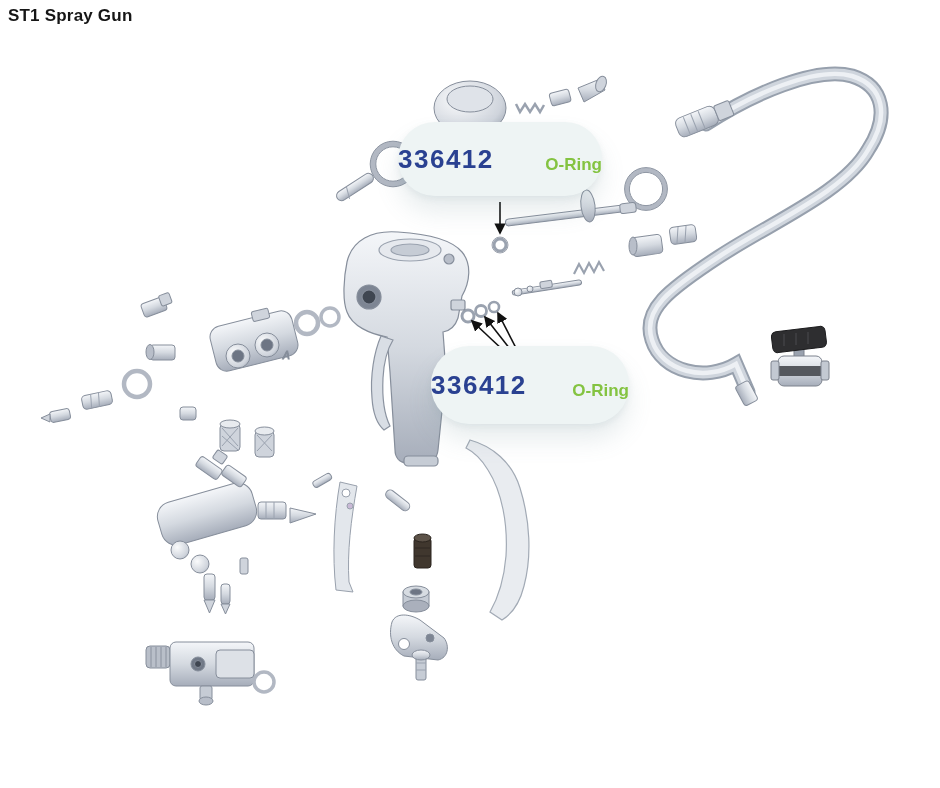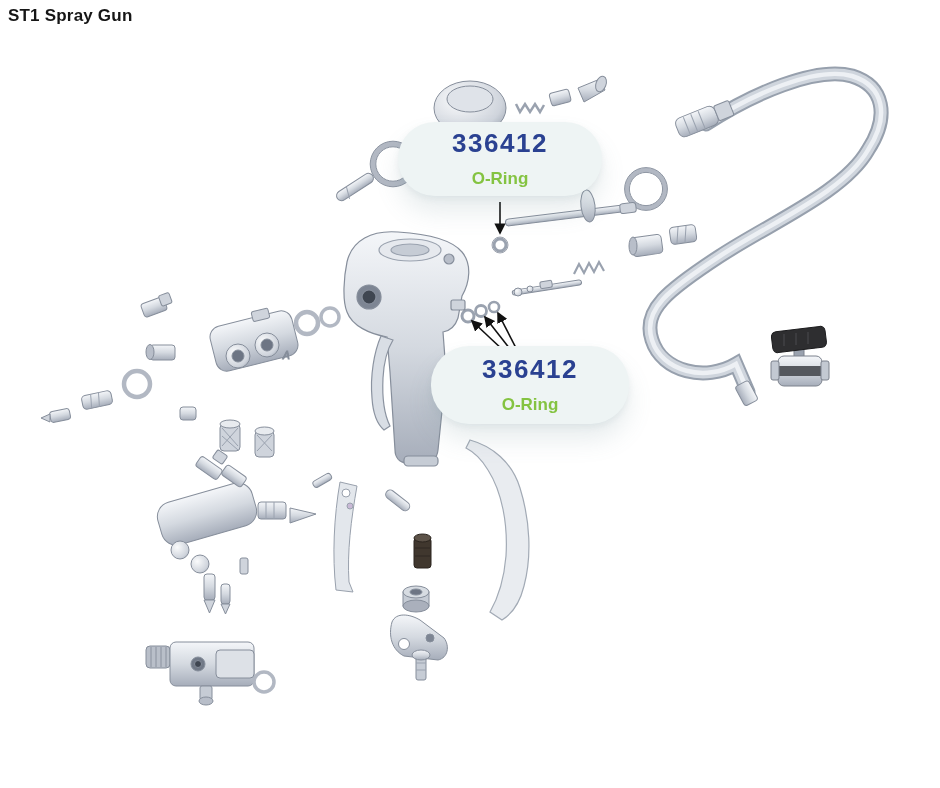--- a/index.html
+++ b/index.html
@@ -10,21 +10,21 @@
     overflow:hidden;
   }
   .stage { position:relative; width:940px; height:788px; background:#ffffff; }
   .page-title {
     position:absolute; left:8px; top:6px;
     font-size:17px; font-weight:700; color:#161616; letter-spacing:.2px;
   }
   svg.diagram { position:absolute; left:0; top:0; width:940px; height:788px; }
   .callout {
     position:absolute;
-    display:flex; flex-direction:column; align-items:center; justify-content:center;
+    display:flex; flex-direction:row; align-items:center; justify-content:space-between;
     background:#eef4f4;
     border-radius:38px;
     box-shadow:0 16px 24px rgba(110,140,150,.16), 0 3px 6px rgba(110,140,150,.10);
   }
   .callout .num {
     font-size:26px; font-weight:700; color:#2a4191; letter-spacing:1.5px; line-height:1.1;
   }
   .callout .name {
     font-size:17px; font-weight:700; color:#84c341; margin-top:12px; line-height:1.1;
   }

